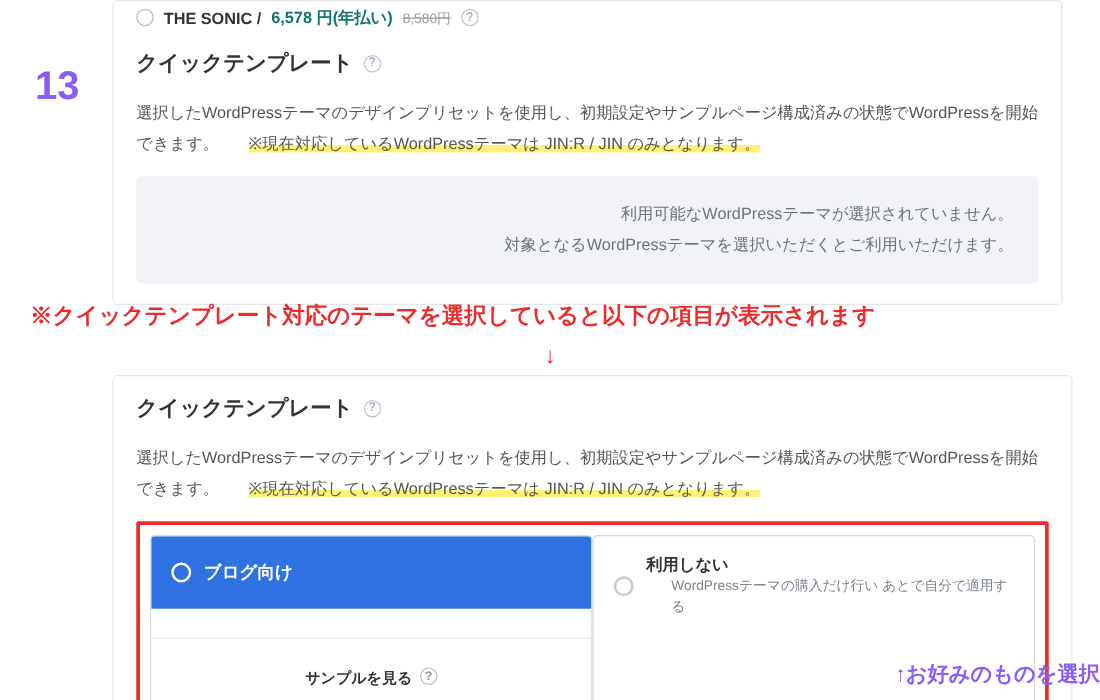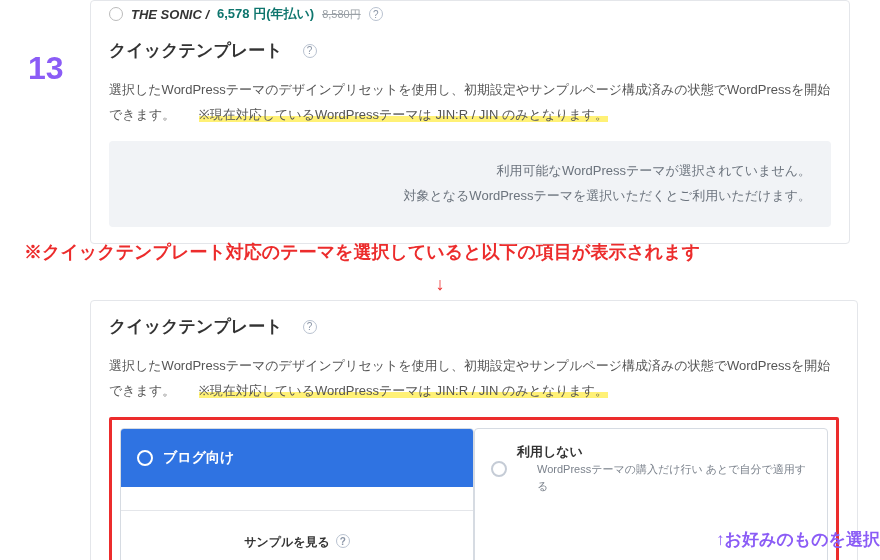--- a/index.html
+++ b/index.html
@@ -7,26 +7,26 @@
 
     .step-number { position: absolute; top: 50px; left: 28px; font-size: 32px; font-weight: 700; color: #8b5cf6; }
 
     
     .panel { position: absolute; left: 90px; right: 30px; background: #fff; border: 1px solid #e4e6ea; border-radius: 4px; padding: 0 18px 16px 18px; }
     .panel.top { top: 0; padding-top: 4px; }
     .panel.bottom { top: 300px; padding-top: 14px; width: 768px; left: 90px; right: auto; }
 
     .sonic-row { display: flex; align-items: center; gap: 8px; font-size: 13px; margin-bottom: 16px; }
     .radio-mark { width: 14px; height: 14px; border: 1.5px solid #bbb; border-radius: 50%; display: inline-block; }
-    .sonic-name { font-weight: 600; color: #333; font-style: italic; }
+    .sonic-name { font-weight: 600; color: #333; }
     .sonic-price { color: #0f766e; font-weight: 600; }
     .sonic-old { color: #9aa0a6; text-decoration: line-through; font-size: 11px; }
     .q-icon { width: 14px; height: 14px; border: 1px solid #b9c2d0; border-radius: 50%; color: #8a95a6; font-size: 10px; display: inline-flex; align-items: center; justify-content: center; }
 
-    .section-title-row { display: flex; align-items: center; gap: 20px; margin-bottom: 16px; }
+    .section-title-row { display: flex; align-items: center; gap: 8px; margin-bottom: 16px; }
     .section-title { font-size: 17px; font-weight: 700; color: #333; }
 
     .desc { font-size: 13px; line-height: 1.9; color: #555; margin-bottom: 14px; }
     .highlight-yellow { background: linear-gradient(transparent 60%, #fff176 60%); margin-left: 20px; }
 
     .info-box { background: #f1f3f6; border-radius: 4px; padding: 18px 20px; text-align: right; }
     .info-box p { font-size: 13px; color: #6b737d; line-height: 1.9; }
 
     
     .red-note-main { position: absolute; top: 240px; left: 24px; right: 20px; font-size: 18px; font-weight: 700; color: #ec2c2c; text-align: left; }

